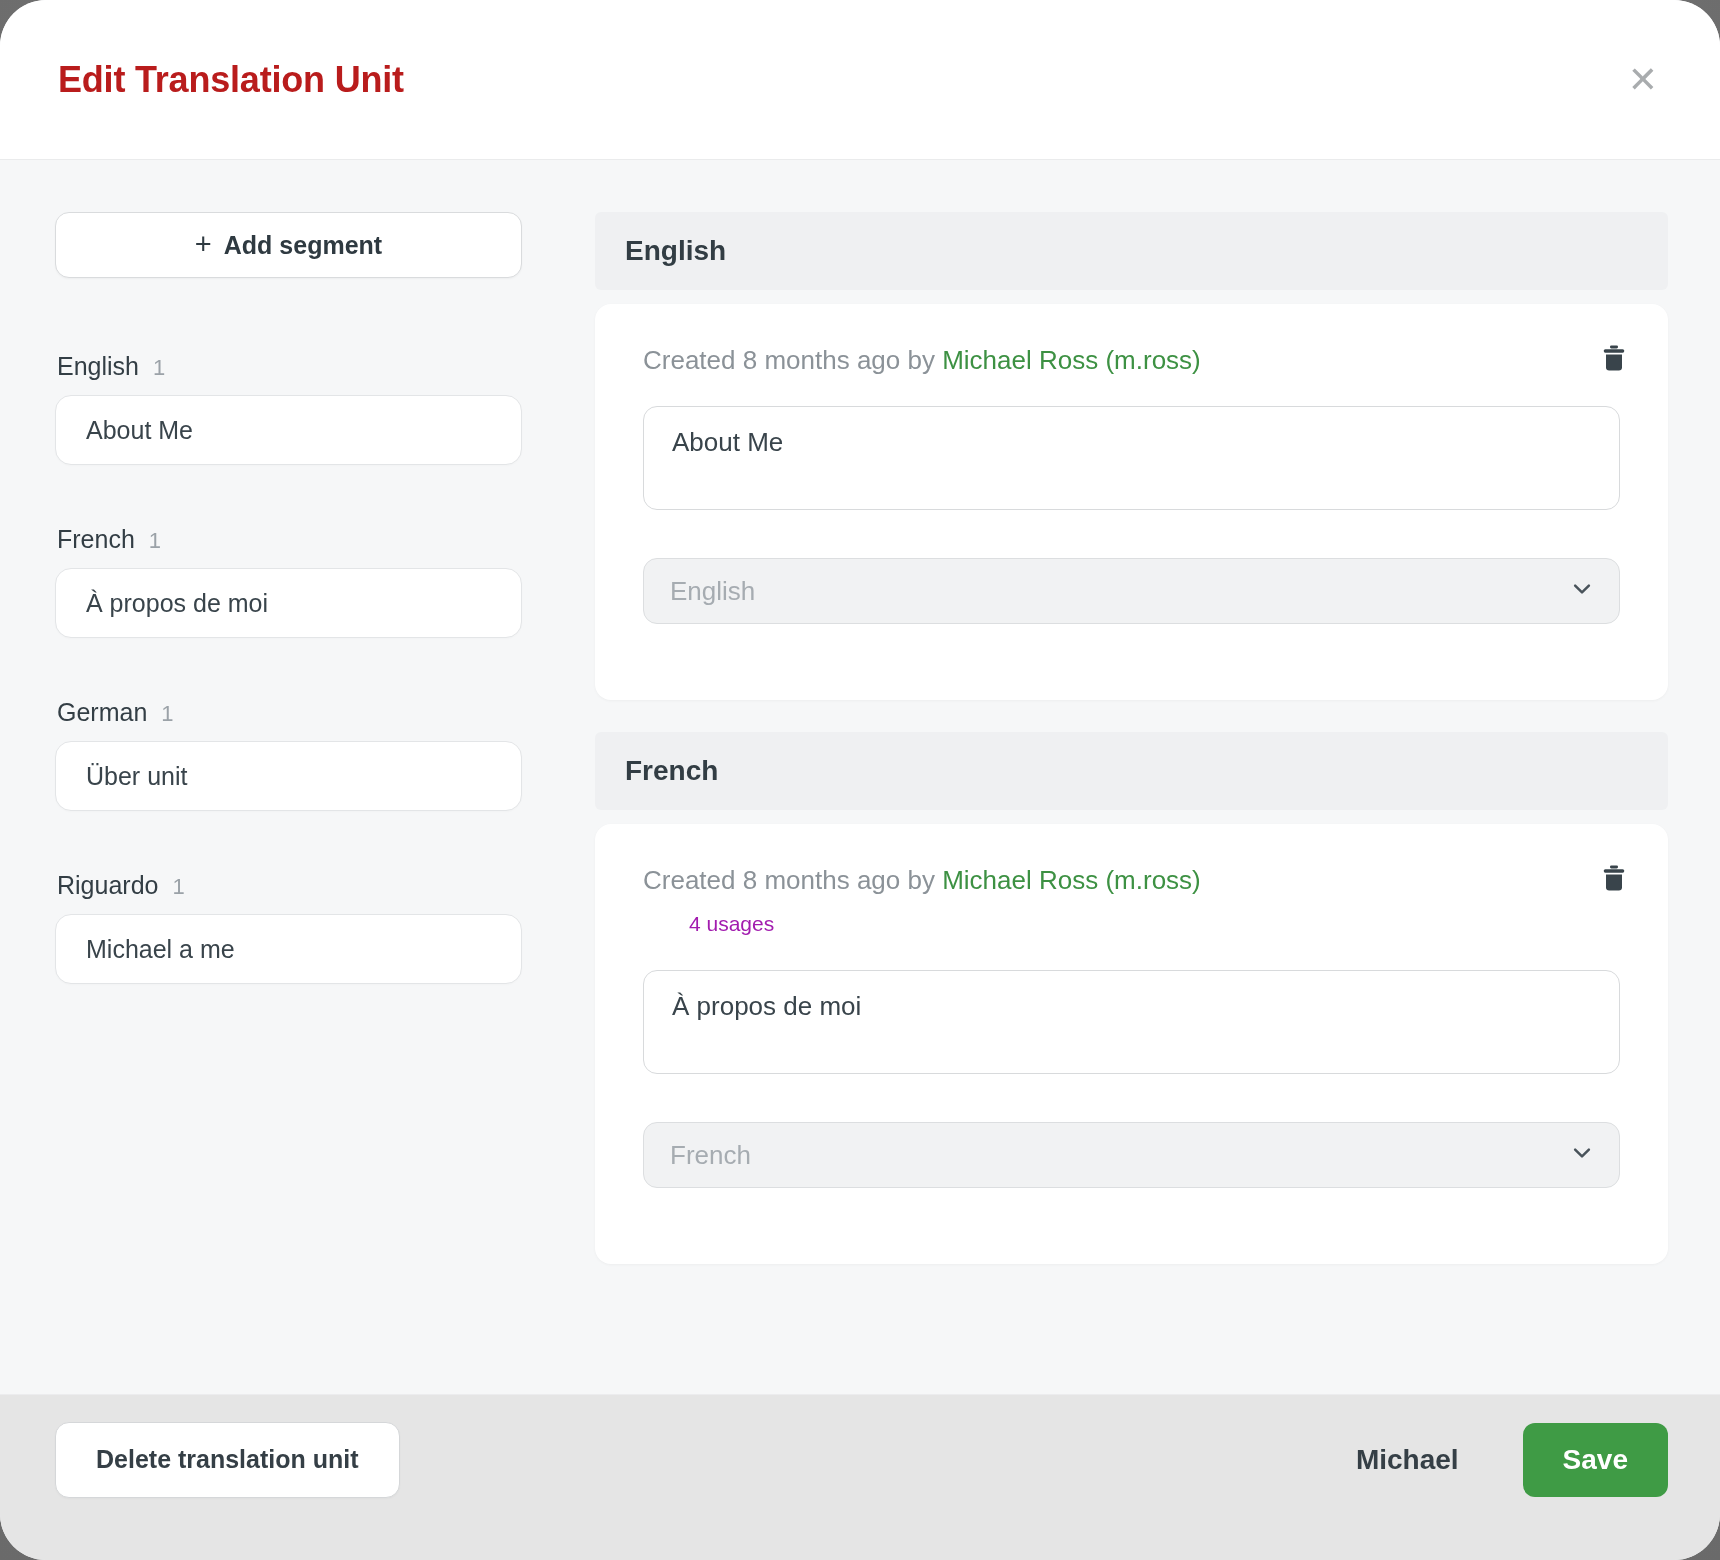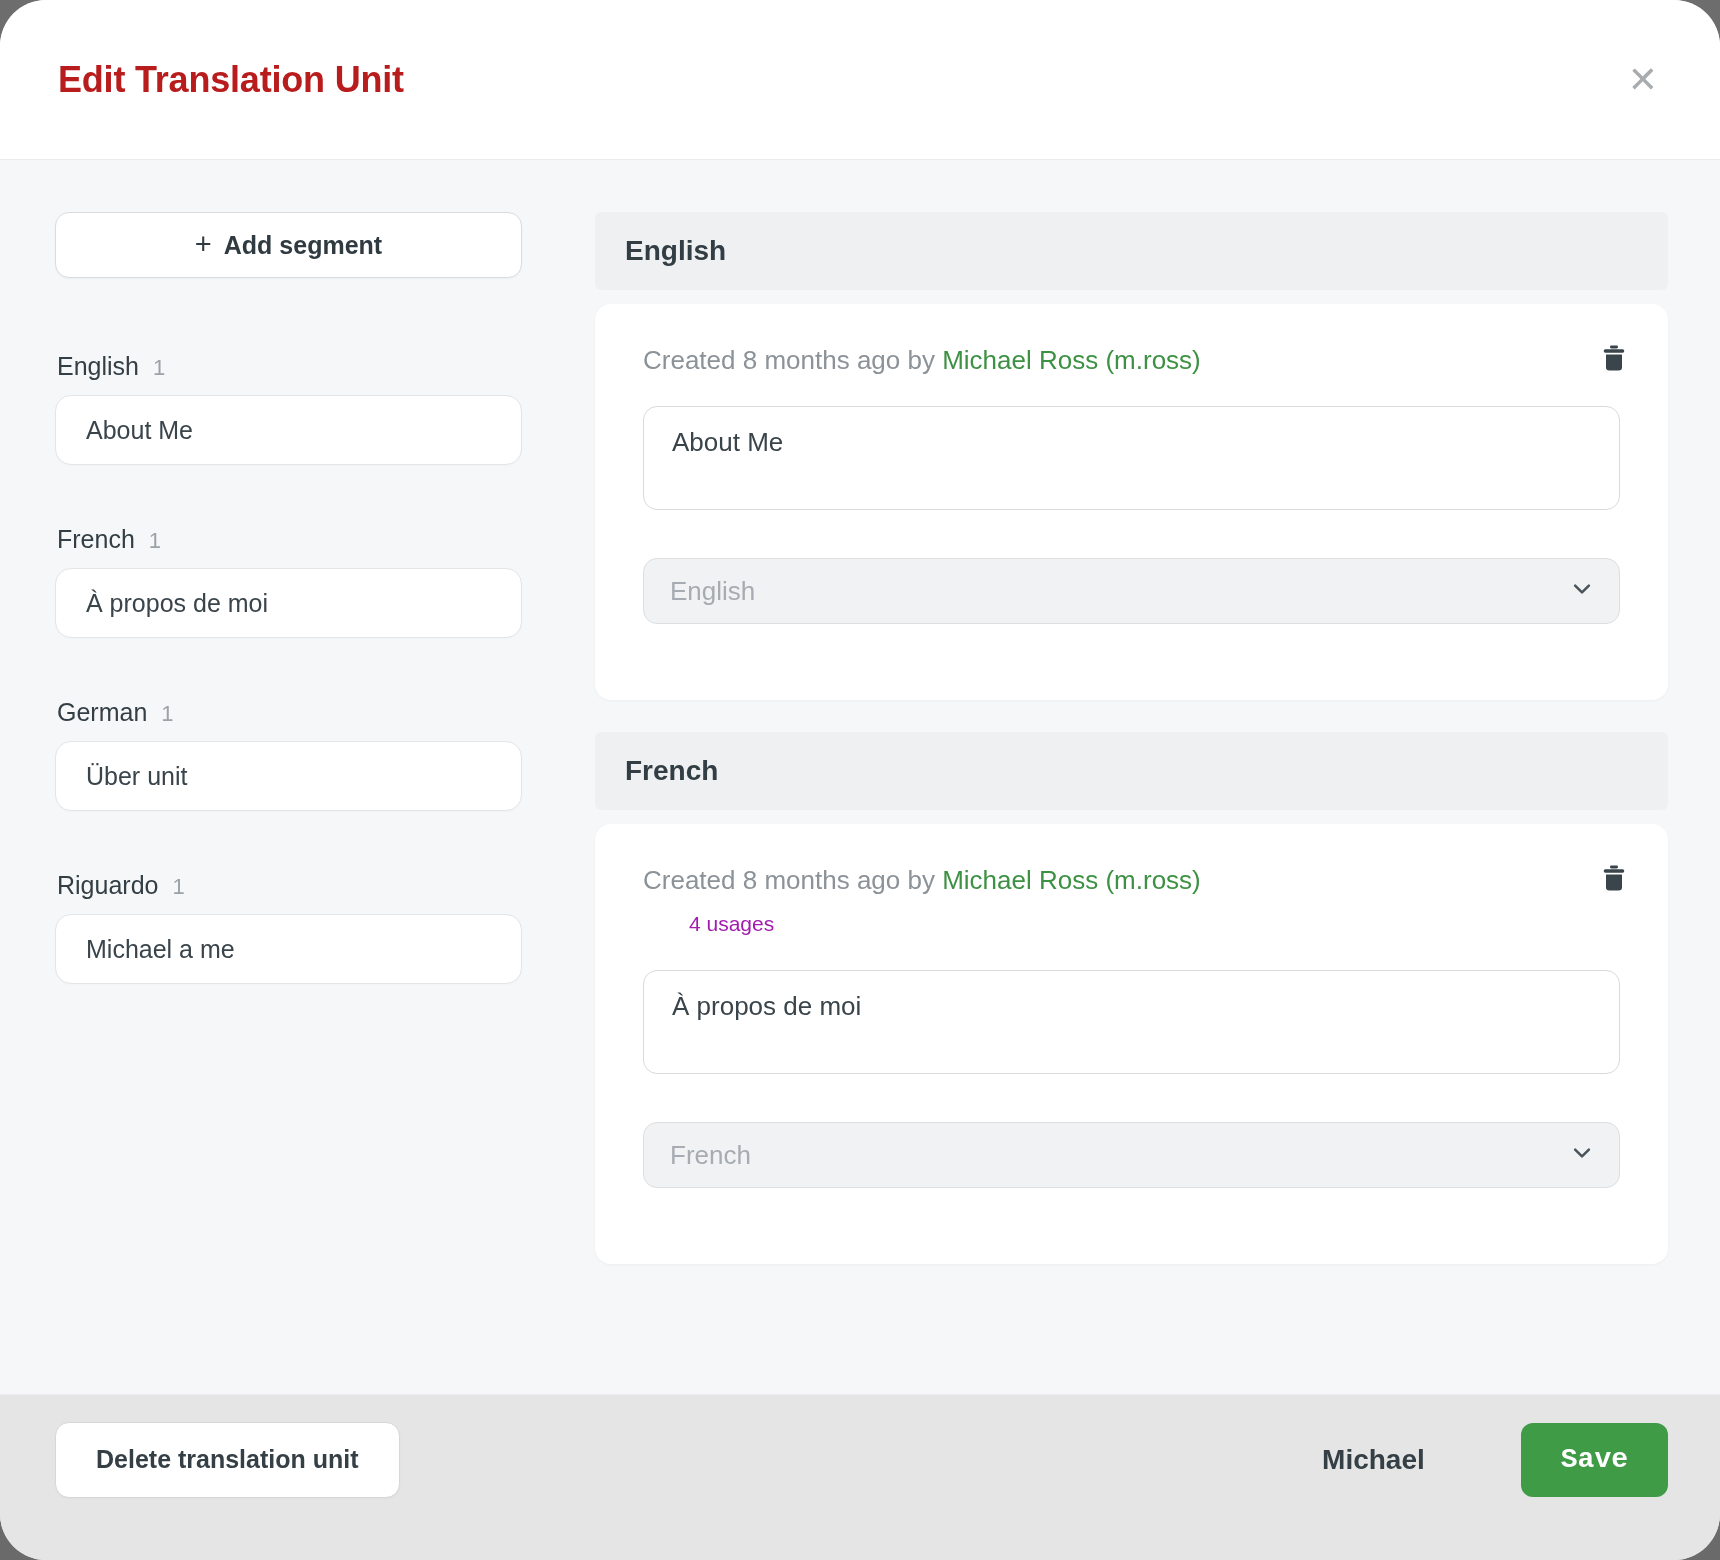--- a/index.html
+++ b/index.html
@@ -101,21 +101,21 @@
     box-shadow:0 1px 2px rgba(0,0,0,.03);
   }
   .cancel-btn{
     margin-left:auto;margin-right:58px;
     background:none;border:none;cursor:pointer;
     font-family:inherit;font-size:28px;font-weight:600;color:#353f46;
   }
   .save-btn{
     height:74px;padding:0 40px;
     background:#3f9b45;border:none;border-radius:12px;
-    font-family:Liberation Mono, monospace;font-size:28px;font-weight:600;color:#fff;cursor:pointer;margin-left:32px;
+    font-family:Liberation Sans, sans-serif;font-size:28px;font-weight:600;color:#fff;cursor:pointer;
   }
 </style>
 </head>
 <body>
 
 <div class="modal">
 
   <div class="hdr">
     <div class="hdr-title">Edit Translation Unit</div>
     <button class="close-btn">

